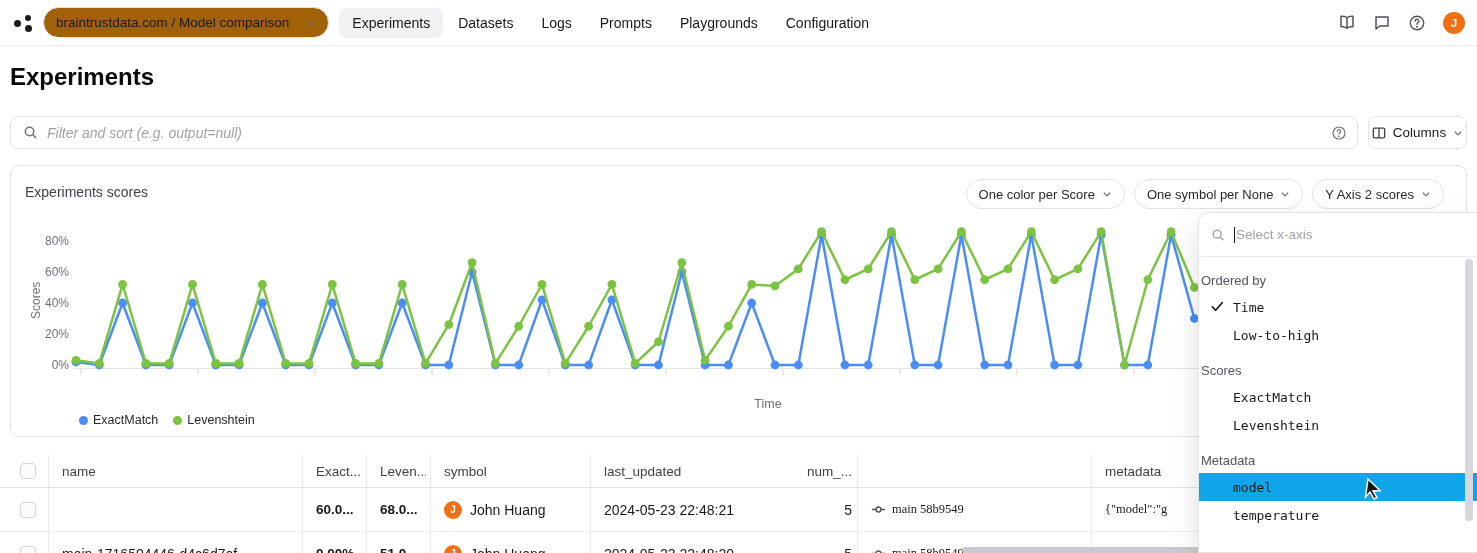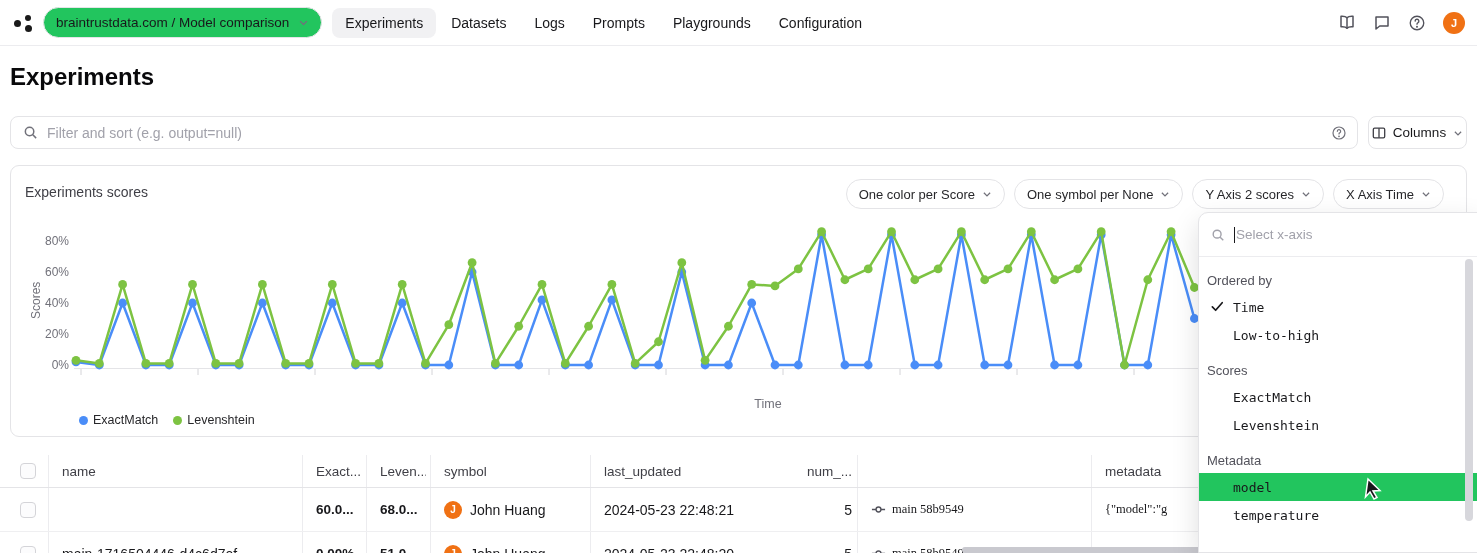--- a/index.html
+++ b/index.html
@@ -12,35 +12,35 @@
 
   
   .topnav { position:absolute; left:0; top:0; width:1477px; height:46px;
     border-bottom:1px solid #ececef; display:flex; align-items:center; padding:0 12px 0 10px; }
   .logo { width:26px; height:26px; position:relative; flex:0 0 auto; }
   .logo i { position:absolute; background:#1a1a1a; border-radius:50%; }
   .logo .d1 { width:7px; height:7px; left:4px; top:10px; }
   .logo .d2 { width:6px; height:6px; left:15px; top:5px; }
   .logo .d3 { width:7px; height:7px; left:15px; top:15px; }
   .project-pill { margin-left:7px; height:31px; border:1px solid #e4e4e7; border-radius:16px;
-    display:inline-flex; align-items:center; gap:9px; padding:0 12px; font-size:13.5px; color:#18181b; cursor:pointer; background:#22c55e;}
+    display:inline-flex; align-items:center; gap:16px; padding:0 12px; font-size:13.5px; color:#18181b; cursor:pointer; background:#a16207;}
   .project-pill svg { color:#71717a; }
   .tabs { display:flex; align-items:center; margin-left:10px; gap:2px; }
   .tab { padding:7px 13px; font-size:14px; color:#18181b; border-radius:8px; cursor:pointer; white-space:nowrap; }
   .tab.active { background:#f1f1f3; }
   .nav-right { margin-left:auto; display:flex; align-items:center; gap:17px; }
   .nav-icon { width:18px; height:18px; color:#52525b; cursor:pointer; display:block; }
   .avatar { width:22px; height:22px; border-radius:50%; background:#f07114; color:#fff;
     font-size:11px; font-weight:700; display:flex; align-items:center; justify-content:center; cursor:pointer; }
 
   
   .page-title { position:absolute; left:10px; top:63px; font-size:24px; font-weight:700; color:#09090b; }
   .filter-row { position:absolute; left:10px; top:116px; width:1457px; height:33px; }
   .filter-input { position:absolute; left:0; top:0; width:1348px; height:33px; border:1px solid #e4e4e7;
-    border-radius:8px; background:#fff; display:flex; align-items:center; padding:0 10px 0 12px; cursor:text; }
+    border-radius:8px; background:#fff; display:flex; align-items:center; padding:0 10px 0 12px; cursor:text;font-style:italic; }
   .filter-input .ph { color:#a1a1aa; font-size:14px; margin-left:9px; flex:1; }
   .filter-input svg { color:#71717a; flex:0 0 auto; }
   .columns-btn { position:absolute; right:0; top:0; width:99px; height:33px; border:1px solid #e4e4e7;
     border-radius:8px; background:#fff; display:flex; align-items:center; justify-content:center; gap:7px;
     font-size:13.5px; color:#18181b; cursor:pointer; }
   .columns-btn svg { color:#3f3f46; }
 
   
   .chart-panel { position:absolute; left:10px; top:165px; width:1457px; height:272px;
     border:1px solid #e4e4e7; border-radius:9px; background:#fff; }
@@ -84,25 +84,25 @@
     background:#c9c9cf; z-index:10; cursor:grab;}
 
   
   .dropdown { position:absolute; left:1198px; top:212px; width:281px; height:341px; background:#fff;
     border:1px solid #e4e4e7; border-radius:10px 0 0 0; box-shadow:0 10px 28px rgba(0,0,0,.13); z-index:40; overflow:hidden; }
   .dd-search { height:44px; border-bottom:1px solid #ececef; display:flex; align-items:center; padding:0 12px; cursor:text;}
   .dd-search svg { color:#a1a1aa; flex:0 0 auto;}
   .dd-caret { width:1px; height:16px; background:#18181b; margin-left:9px; }
   .dd-search .ph { color:#a1a1aa; font-size:13.5px; margin-left:1px; }
   .dd-list { padding-top:2px; }
-  .dd-group-label { height:26px; margin-top:8px; display:flex; align-items:center; padding-left:8px;
+  .dd-group-label { height:26px; margin-top:8px; display:flex; align-items:center; padding-left:2px;
     font-size:13px; color:#52525b; }
   .dd-item { height:28px; display:flex; align-items:center; padding-left:34px; position:relative;
     font-family:"DejaVu Sans Mono", monospace; font-size:13px; color:#18181b; cursor:pointer; }
-  .dd-item.hl { background:#22c55e; }
+  .dd-item.hl { background:#0ea5e9; }
   .dd-item .check { position:absolute; left:11px; top:6px; color:#18181b; }
   .dd-scrollbar-track { position:absolute; right:5px; top:46px; bottom:2px; width:8px; }
   .dd-scrollbar-thumb { position:absolute; right:5px; top:46px; width:8px; height:262px; border-radius:4px;
     background:#d7d7dc; cursor:grab;}
 
   .mouse-cursor { position:absolute; left:1363px; top:477px; z-index:100; pointer-events:none; }
 </style>
 </head>
 <body>
 
@@ -306,26 +306,20 @@
         <svg width="10" height="10" viewBox="0 0 16 16" fill="none" stroke="currentColor" stroke-width="2">
             <path d="M3 6l5 5 5-5"></path>
           </svg>
       </button>
       <button class="chart-ctl">
         <span>Y Axis 2 scores</span>
         <svg width="10" height="10" viewBox="0 0 16 16" fill="none" stroke="currentColor" stroke-width="2">
             <path d="M3 6l5 5 5-5"></path>
           </svg>
       </button>
-      <button class="chart-ctl">
-        <span>X Axis Time</span>
-        <svg width="10" height="10" viewBox="0 0 16 16" fill="none" stroke="currentColor" stroke-width="2">
-            <path d="M3 6l5 5 5-5"></path>
-          </svg>
-      </button>
     </div>
     <div class="ylabel">Scores</div>
     <div class="xlabel">Time</div>
     <div class="legend">
       <span class="legend-item">
         <span class="legend-dot" style="background: rgb(74, 141, 248);"></span>
         <span>ExactMatch</span>
       </span>
       <span class="legend-item">
         <span class="legend-dot" style="background: rgb(125, 195, 66);"></span>

